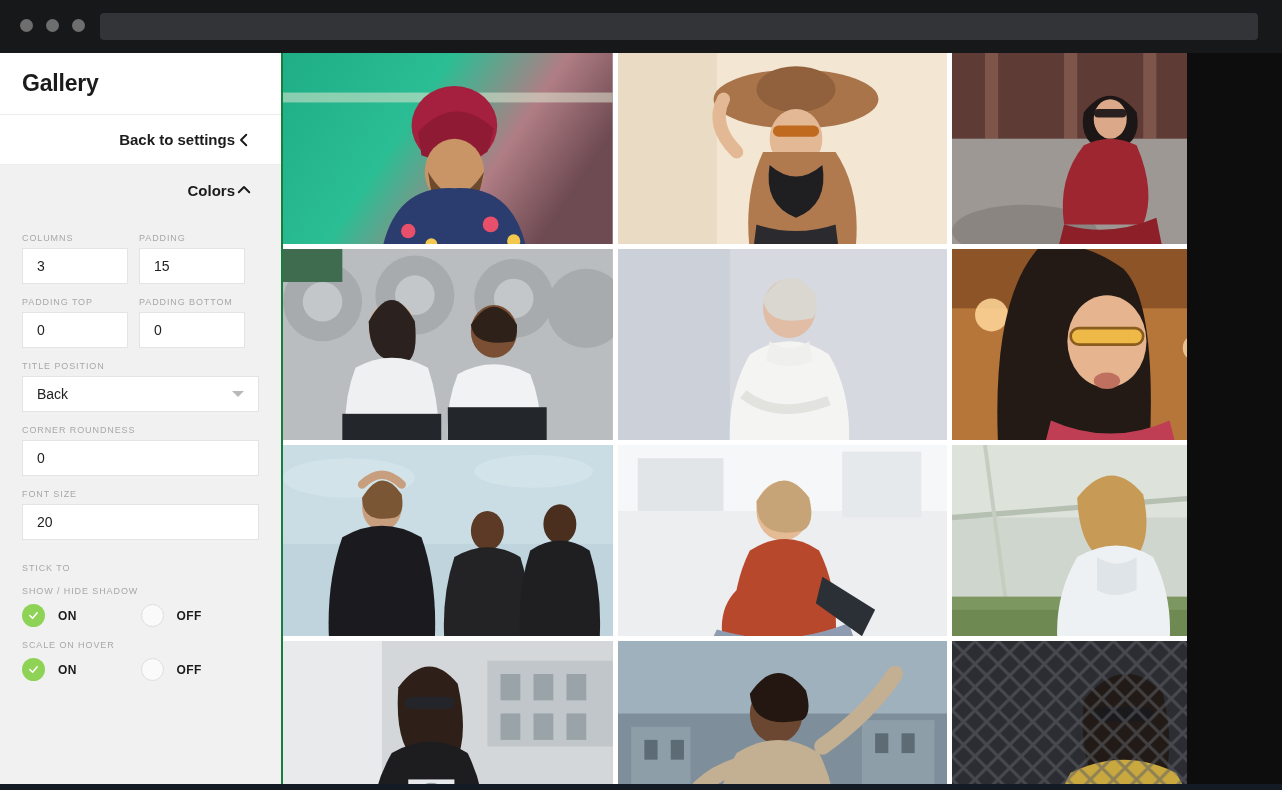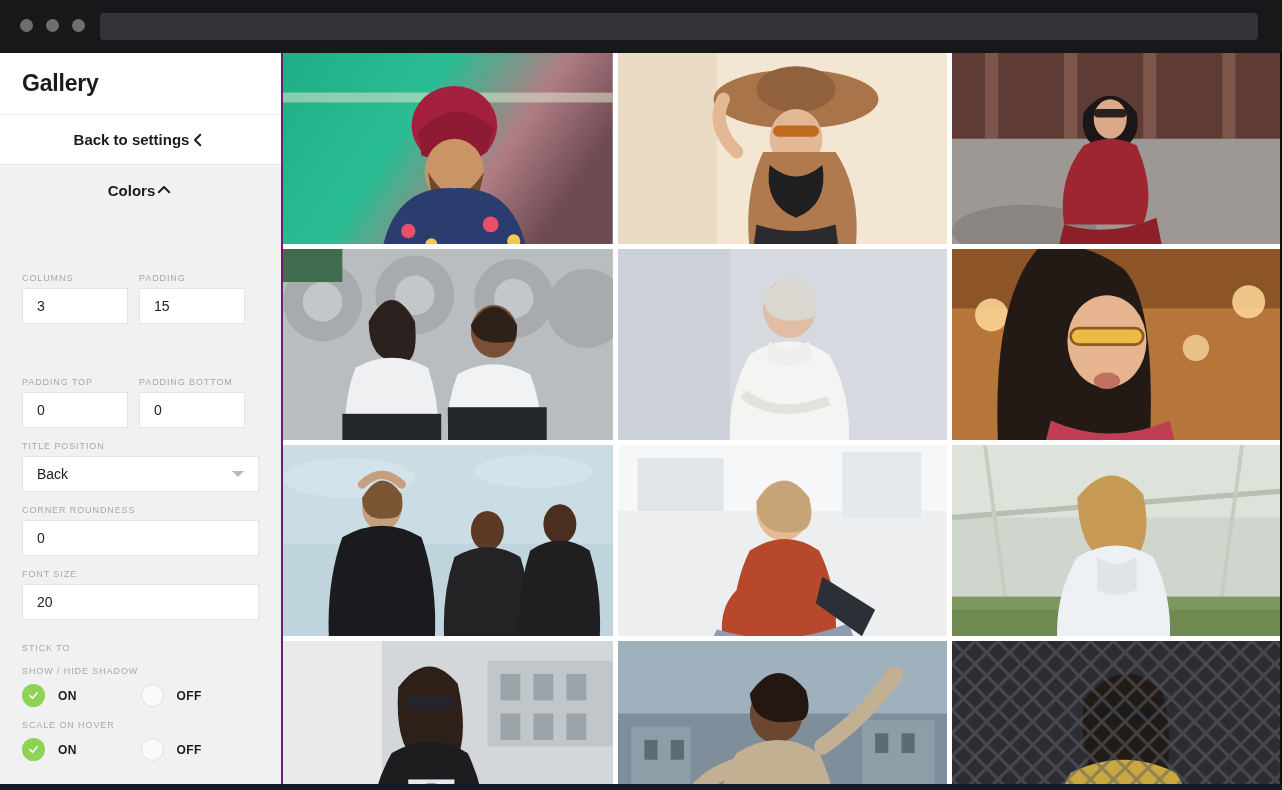--- a/index.html
+++ b/index.html
@@ -22,52 +22,52 @@
   .dot { width: 13px; height: 13px; border-radius: 50%; background: #6e6e6e; }
   .addressbar {
     position: absolute; left: 100px; top: 13px;
     width: 1158px; height: 27px;
     background: #333437; border-radius: 4px;
   }
 
   
   .shell {
     position: absolute; left: 0; top: 53px;
-    width: 1280px; height: 737px;
-    background: #701a75; overflow: hidden;
+    width: 1187px; height: 737px;
+    background: #15803d; overflow: hidden;
   }
 
   
   .sidebar {
     position: absolute; left: 0; top: 0;
     width: 281px; height: 737px;
     background: #f1f1f1;
     overflow: hidden;
   }
   .sb-title-bar {
     height: 62px; background: #ffffff;
     display: flex; align-items: center; padding: 0 22px;
     border-bottom: 1px solid #ececec;
   }
   .sb-title {
     font-size: 23px; font-weight: bold; color: #1b1b1b;
     letter-spacing: -0.2px;
   }
   .sb-row {
     height: 50px; display: flex; align-items: center;
-    justify-content: center; padding: 0 28px;
+    justify-content: flex-end; padding: 0 28px;
   }
   .sb-row.white { background: #ffffff; border-bottom: 1px solid #ececec; }
   .sb-row.grey  { background: #f1f1f1; }
   .sb-row-label { font-size: 15px; font-weight: bold; color: #1b1b1b; }
   .chev { width: 18px; height: 18px; color: #1b1b1b; display: block; }
 
   .sb-body { padding: 18px 22px 0 22px; }
 
-  .field-grid { display: flex; gap: 11px; margin-top: 40px; }
+  .field-grid { display: flex; gap: 11px; }
   .field { margin-bottom: 13px; }
   .field.half { width: 106px; }
   .field.full { width: 237px; }
   .field-label {
     font-size: 9px; letter-spacing: 0.9px; color: #a8a8a8;
     text-transform: uppercase; margin-bottom: 5px; font-weight: normal;
   }
   .field-input {
     width: 100%; height: 36px; background: #ffffff;
     border: 1px solid #e4e4e4; padding: 0 14px;

